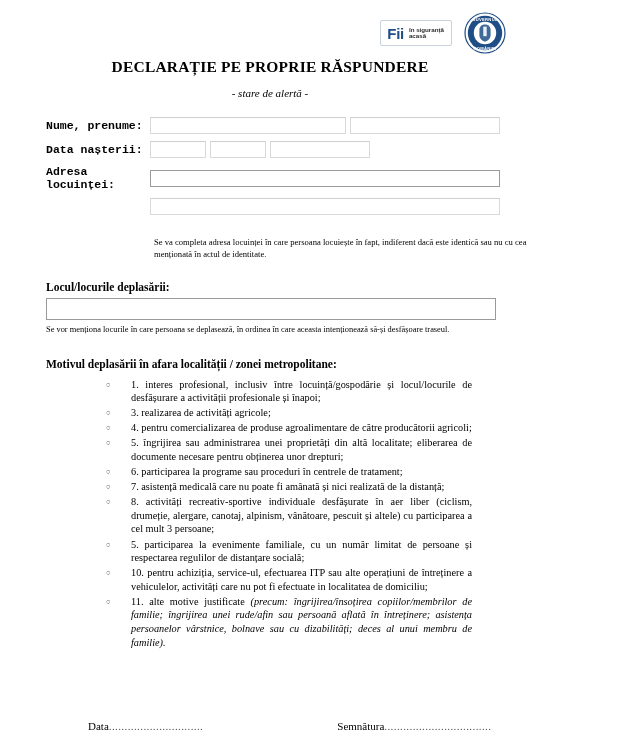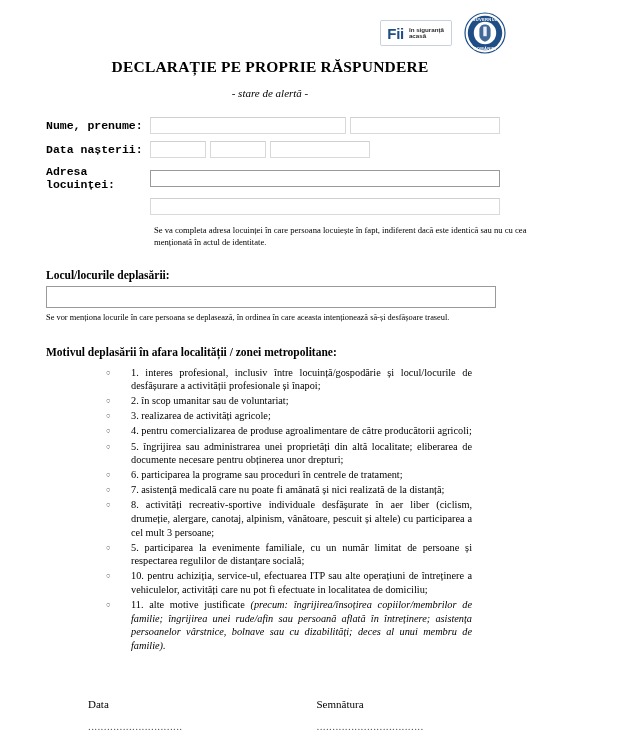--- a/index.html
+++ b/index.html
@@ -129,21 +129,21 @@
   .tb-month { width: 56px; }
   .tb-year  { width: 100px; }
   .tb-full  { width: 100%; }
 
   .row-indent {
     margin-left: 110px;
   }
   .note {
     font-size: 8.6px;
     line-height: 1.45;
-    margin-top: 9px;
+    margin-top: 21px;
     margin-left: 114px;
     width: 404px;
   }
 
   
   .section-heading {
     font-size: 11.5px;
     font-weight: bold;
     padding-left: 6px;
     margin-top: 20px;
@@ -203,22 +203,20 @@
     left: 0;
     right: 0;
     bottom: 18px;
     display: flex;
     padding-left: 88px;
     font-size: 11px;
   }
   .foot-group {
     display: flex;
     align-items: baseline;
-    gap: 10px;
-    flex-direction: column;
   }
   .foot-group.signature {
     margin-left: 134px;
   }
   .dots {
     font-size: 11px;
     letter-spacing: 0.4px;
     color: #555;
   }
 </style>
@@ -290,21 +288,20 @@
   </div>
 
   <div class="section-heading">Locul/locurile deplasării:</div>
   <div class="wide-box"></div>
   <div class="note-wide">Se vor menționa locurile în care persoana se deplasează, în ordinea în care aceasta intenționează să-și desfășoare traseul.</div>
 
   <div class="motive-heading">Motivul deplasării în afara localității / zonei metropolitane:</div>
 
   <ul class="motive">
     <li>1. interes profesional, inclusiv între locuință/gospodărie și locul/locurile de desfășurare a activității profesionale și înapoi;</li>
-    <li>2. în scop umanitar sau de voluntariat;</li>
     <li>3. realizarea de activități agricole;</li>
     <li>4. pentru comercializarea de produse agroalimentare de către producătorii agricoli;</li>
     <li>5. îngrijirea sau administrarea unei proprietăți din altă localitate; eliberarea de documente necesare pentru obținerea unor drepturi;</li>
     <li>6. participarea la programe sau proceduri în centrele de tratament;</li>
     <li>7. asistență medicală care nu poate fi amânată și nici realizată de la distanță;</li>
     <li>8. activități recreativ-sportive individuale desfășurate în aer liber (ciclism, drumeție, alergare, canotaj, alpinism, vânătoare, pescuit și altele) cu participarea a cel mult 3 persoane;</li>
     <li>5. participarea la evenimente familiale, cu un număr limitat de persoane și respectarea regulilor de distanțare socială;</li>
     <li>10. pentru achiziția, service-ul, efectuarea ITP sau alte operațiuni de întreținere a vehiculelor, activități care nu pot fi efectuate in localitatea de domiciliu;</li>
     <li class="italic-body"><span>11. alte motive justificate </span><span class="it">(precum: îngrijirea/însoțirea copiilor/membrilor de familie; îngrijirea unei rude/afin sau persoană aflată în întreținere; asistența persoanelor vârstnice, bolnave sau cu dizabilități; deces al unui membru de familie).</span></li>
   </ul>

